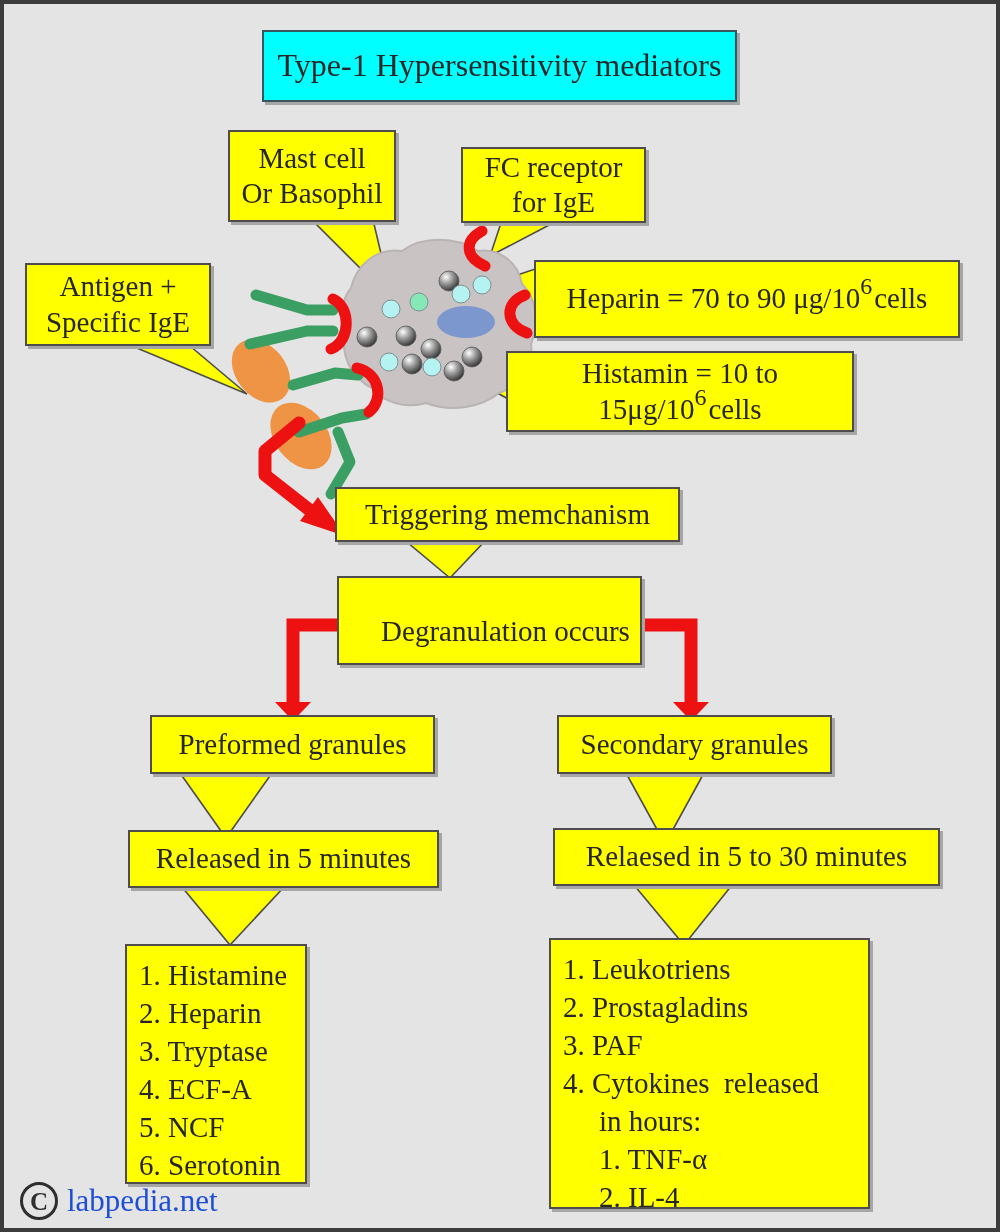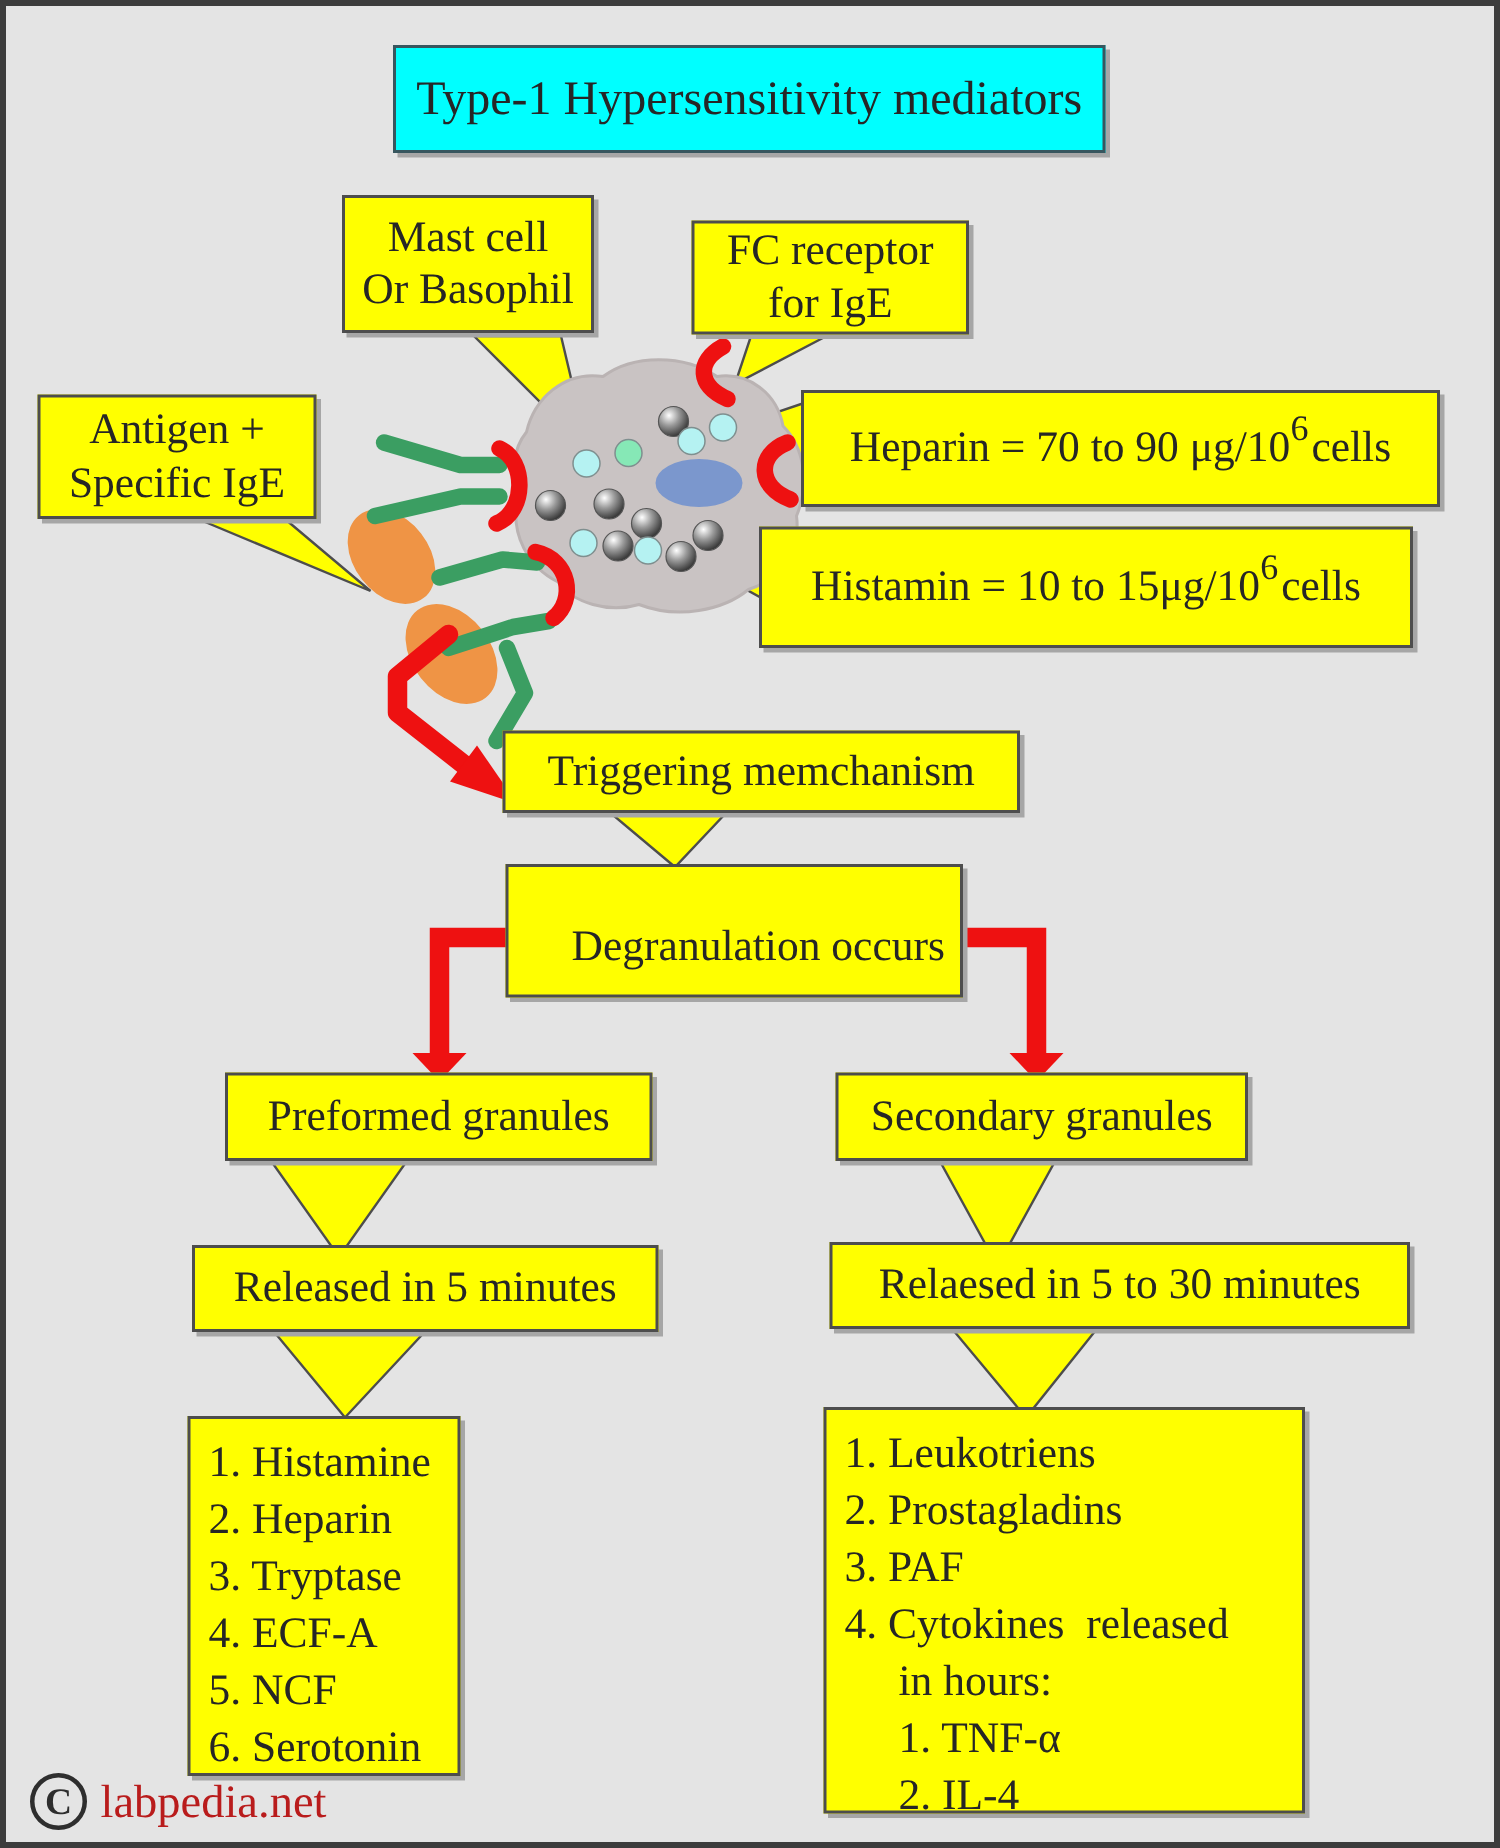--- a/index.html
+++ b/index.html
@@ -41,21 +41,21 @@
   .degran{align-items:flex-end;padding-bottom:14px;padding-left:32px;}
   #footer{
     position:absolute;left:16px;top:1178px;z-index:2;
     display:flex;align-items:center;gap:9px;
   }
   #copy-circle{
     width:32px;height:32px;border:3.5px solid #2e2e2e;border-radius:50%;
     display:flex;align-items:center;justify-content:center;
     font-size:25px;font-weight:bold;color:#2e2e2e;line-height:1;
   }
-  #site-name{font-size:31px;color:#b91c1c;}
+  #site-name{font-size:31px;color:#1d4ed8;}
 </style>
 </head>
 <body>
 
 <div id="canvas">
 
   <svg id="art" width="992" height="1224" viewBox="0 0 992 1224">
     <defs>
       <radialGradient id="g-dark" cx="35%" cy="30%" r="75%">
         <stop offset="0%" stop-color="#ffffff"></stop>
@@ -163,21 +163,21 @@
       <div>Specific IgE</div>
     </div>
   </div>
 
   <div class="ybox" style="left:530px;top:256px;width:426px;height:78px;">
     <span>
       <span>Heparin = 70 to 90 μg/10</span><span class="sup">6</span><span class="unit">cells</span>
     </span>
   </div>
 
-  <div class="ybox" style="left:502px;top:347px;width:436px;height:81px;">
+  <div class="ybox" style="left:502px;top:347px;width:348px;height:81px;">
     <span>
       <span>Histamin = 10 to 15μg/10</span><span class="sup">6</span><span class="unit">cells</span>
     </span>
   </div>
 
   <div class="ybox" style="left:331px;top:483px;width:345px;height:55px;">
     <span>Triggering memchanism</span>
   </div>
 
   <div class="ybox degran" style="left:333px;top:572px;width:305px;height:89px;">

